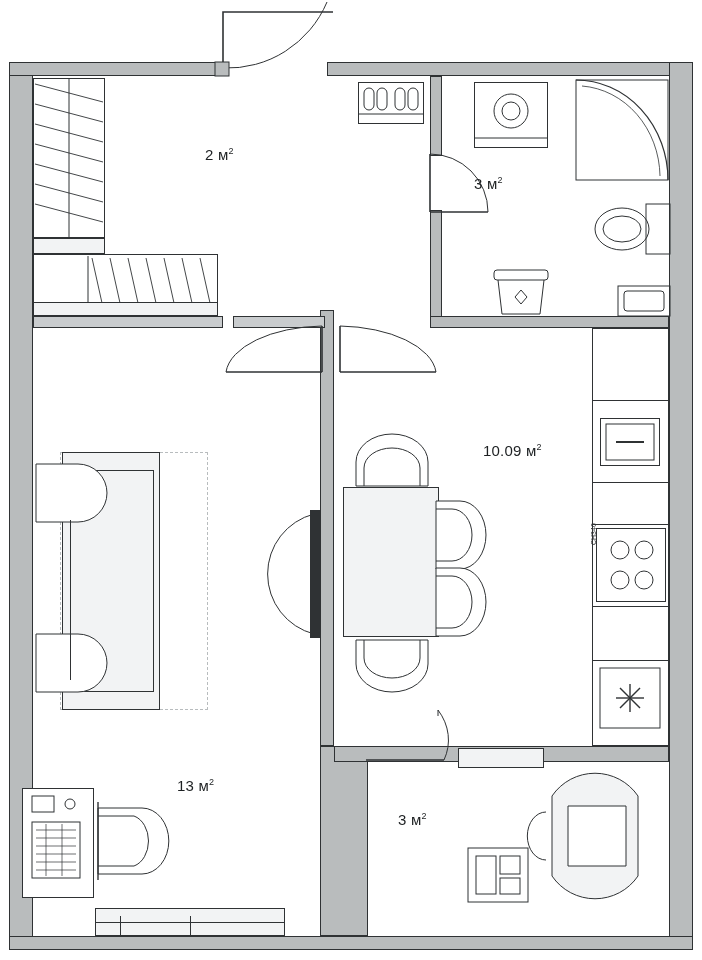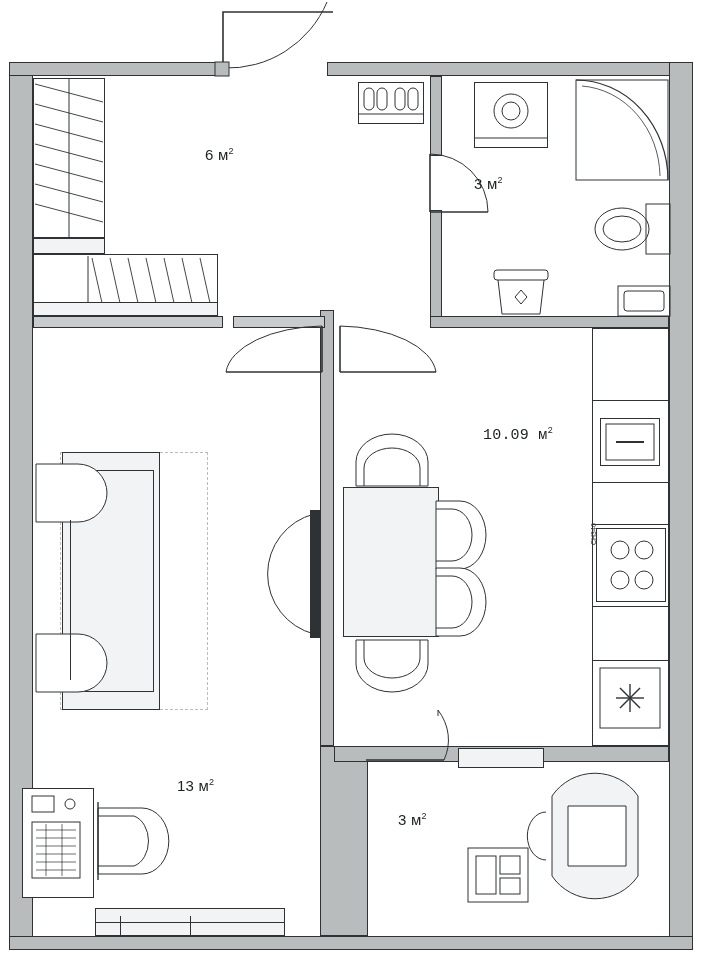--- a/index.html
+++ b/index.html
@@ -251,26 +251,26 @@
   </svg>
 
   <svg style="left:468px;top:848px;width:62px;height:56px;">
     <rect x="0" y="0" width="60" height="54" fill="#ffffff" stroke="#2f3234"></rect>
     <rect x="8" y="8" width="20" height="38" fill="none" stroke="#2f3234"></rect>
     <rect x="32" y="8" width="20" height="18" fill="none" stroke="#2f3234"></rect>
     <rect x="32" y="30" width="20" height="16" fill="none" stroke="#2f3234"></rect>
   </svg>
 
   <div class="label" style="left:205px;top:146px;">
-    <span>6 м</span><sup>2</sup>
+    <span>2 м</span><sup>2</sup>
   </div>
   <div class="label" style="left:474px;top:175px;">
     <span>3 м</span><sup>2</sup>
   </div>
-  <div class="label" style="left:483px;top:426px;font-family:Liberation Mono, monospace;">
+  <div class="label" style="left:483px;top:442px;">
     <span>10.09 м</span><sup>2</sup>
   </div>
   <div class="label" style="left:177px;top:757px;margin-top:20px;">
     <span>13 м</span><sup>2</sup>
   </div>
   <div class="label" style="left:398px;top:811px;">
     <span>3 м</span><sup>2</sup>
   </div>
 
 

